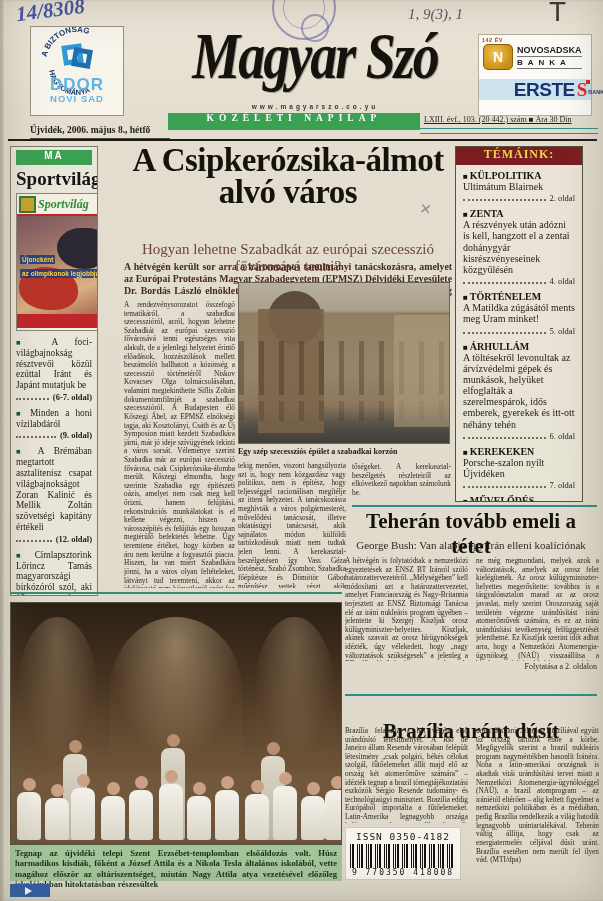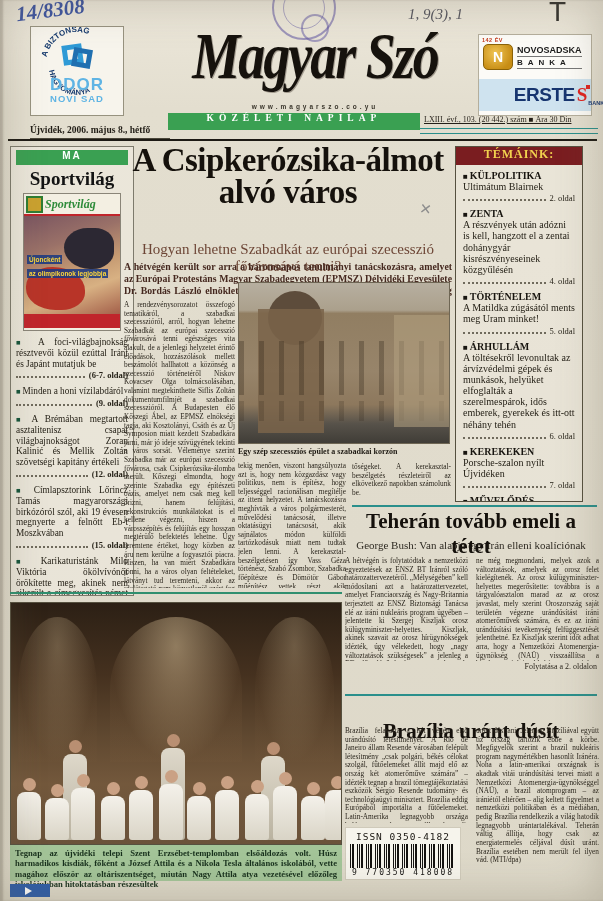--- a/index.html
+++ b/index.html
@@ -37,28 +37,28 @@
   .bank{left:478px;top:34px;width:112px;height:80px;background:#fcfbf7;border:1px solid #b4ae9c;}
   .bank-top{height:44px;display:flex;align-items:center;padding:2px 4px;box-sizing:border-box;}
   .n-badge{position:relative;width:28px;height:24px;border-radius:5px;flex:0 0 auto;
       background:radial-gradient(circle at 40% 35%,#f0c453,#c78d14 75%);border:1px solid #8a6208;
       color:#fff;font:700 14px "Liberation Sans",sans-serif;text-align:center;line-height:24px;}
   .n-years{position:absolute;left:-2px;top:-8px;font:700 5.5px "Liberation Sans",sans-serif;color:#c33a1e;letter-spacing:.5px;}
   .nb-names{margin-left:4px;}
   .nb1{font:700 9px "Liberation Sans",sans-serif;color:#1c1c1c;}
   .nb2{font:700 8px "Liberation Sans",sans-serif;color:#1c1c1c;letter-spacing:5px;border:1px solid #777;
       border-left:none;border-right:none;padding:1px 0;margin-top:1px;}
-  .bank-bottom{height:32px;background:#cfe3ef;display:flex;align-items:center;justify-content:center;padding-left:48px;}
+  .bank-bottom{height:21px;background:#cfe3ef;display:flex;align-items:center;justify-content:center;padding-left:48px;}
   .erste{font:700 19px "Liberation Sans",sans-serif;color:#17356f;letter-spacing:-.5px;}
   .erste-s{position:relative;font:700 19px "Liberation Serif",serif;color:#e0231f;margin-left:2px;}
   .erste-s::after{content:"";position:absolute;right:-3px;top:1px;width:4px;height:4px;background:#e0231f;}
   .erste-bank{font:700 5.5px "Liberation Sans",sans-serif;color:#17356f;align-self:flex-end;margin:0 0 5px 1px;}
 
   
-  .sidebar{left:10px;top:146px;width:124px;height:450px;border:1px solid #7d7a6c;background:rgba(250,247,238,.35);
+  .sidebar{left:10px;top:146px;width:88px;height:450px;border:1px solid #7d7a6c;background:rgba(250,247,238,.35);
       box-sizing:border-box;padding:3px 5px;overflow:hidden;}
   .ma{height:15px;line-height:15px;text-align:center;color:#fff;font:700 10px "Liberation Sans",sans-serif;letter-spacing:2px;}
   .sv-title{text-align:center;font:700 19px "Liberation Serif",serif;color:#141414;margin:3px 0 3px;}
   .cover{position:relative;width:96px;height:136px;margin:0 auto 6px;border:1px solid #8a8578;background:#f3efe2;}
   .cover-head{height:20px;display:flex;align-items:center;border-bottom:2px solid #c0252b;}
   .cover-sq{width:13px;height:13px;background:#caa12f;border:2px solid #2e7d32;margin:0 2px;flex:0 0 auto;}
   .cover-title{font:italic 700 12px "Liberation Serif",serif;color:#2e8b3a;}
   .cover-photo{position:relative;height:98px;overflow:hidden;
       background:linear-gradient(160deg,#7a5560 0%,#9a7168 30%,#c59a72 55%,#d8b183 72%,#a4604a 100%);}
   .wr-dark{position:absolute;right:6%;top:12%;width:52%;height:42%;background:#2c2833;border-radius:50% 40% 45% 55%;}

